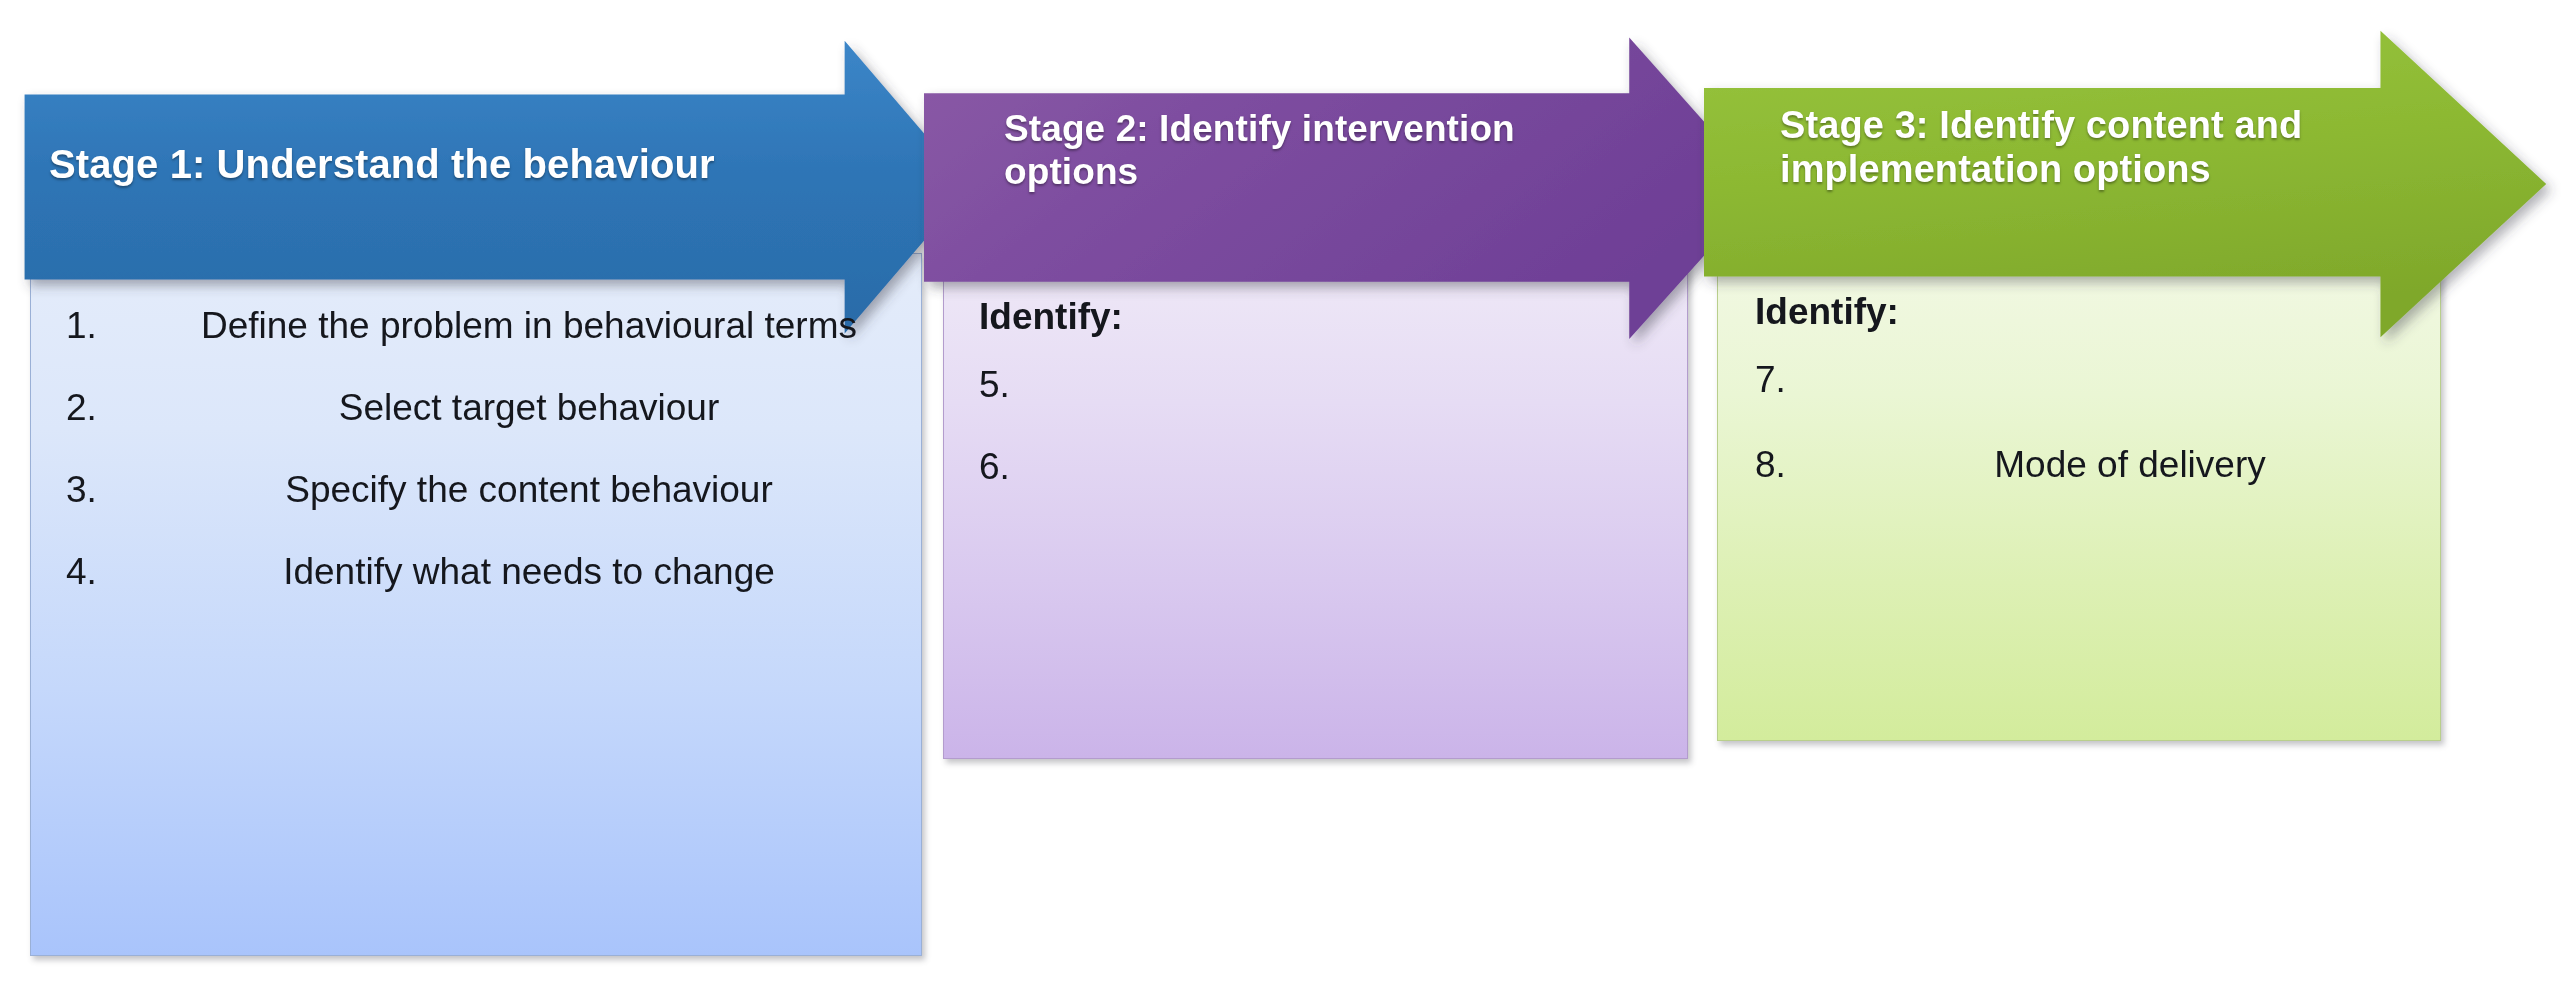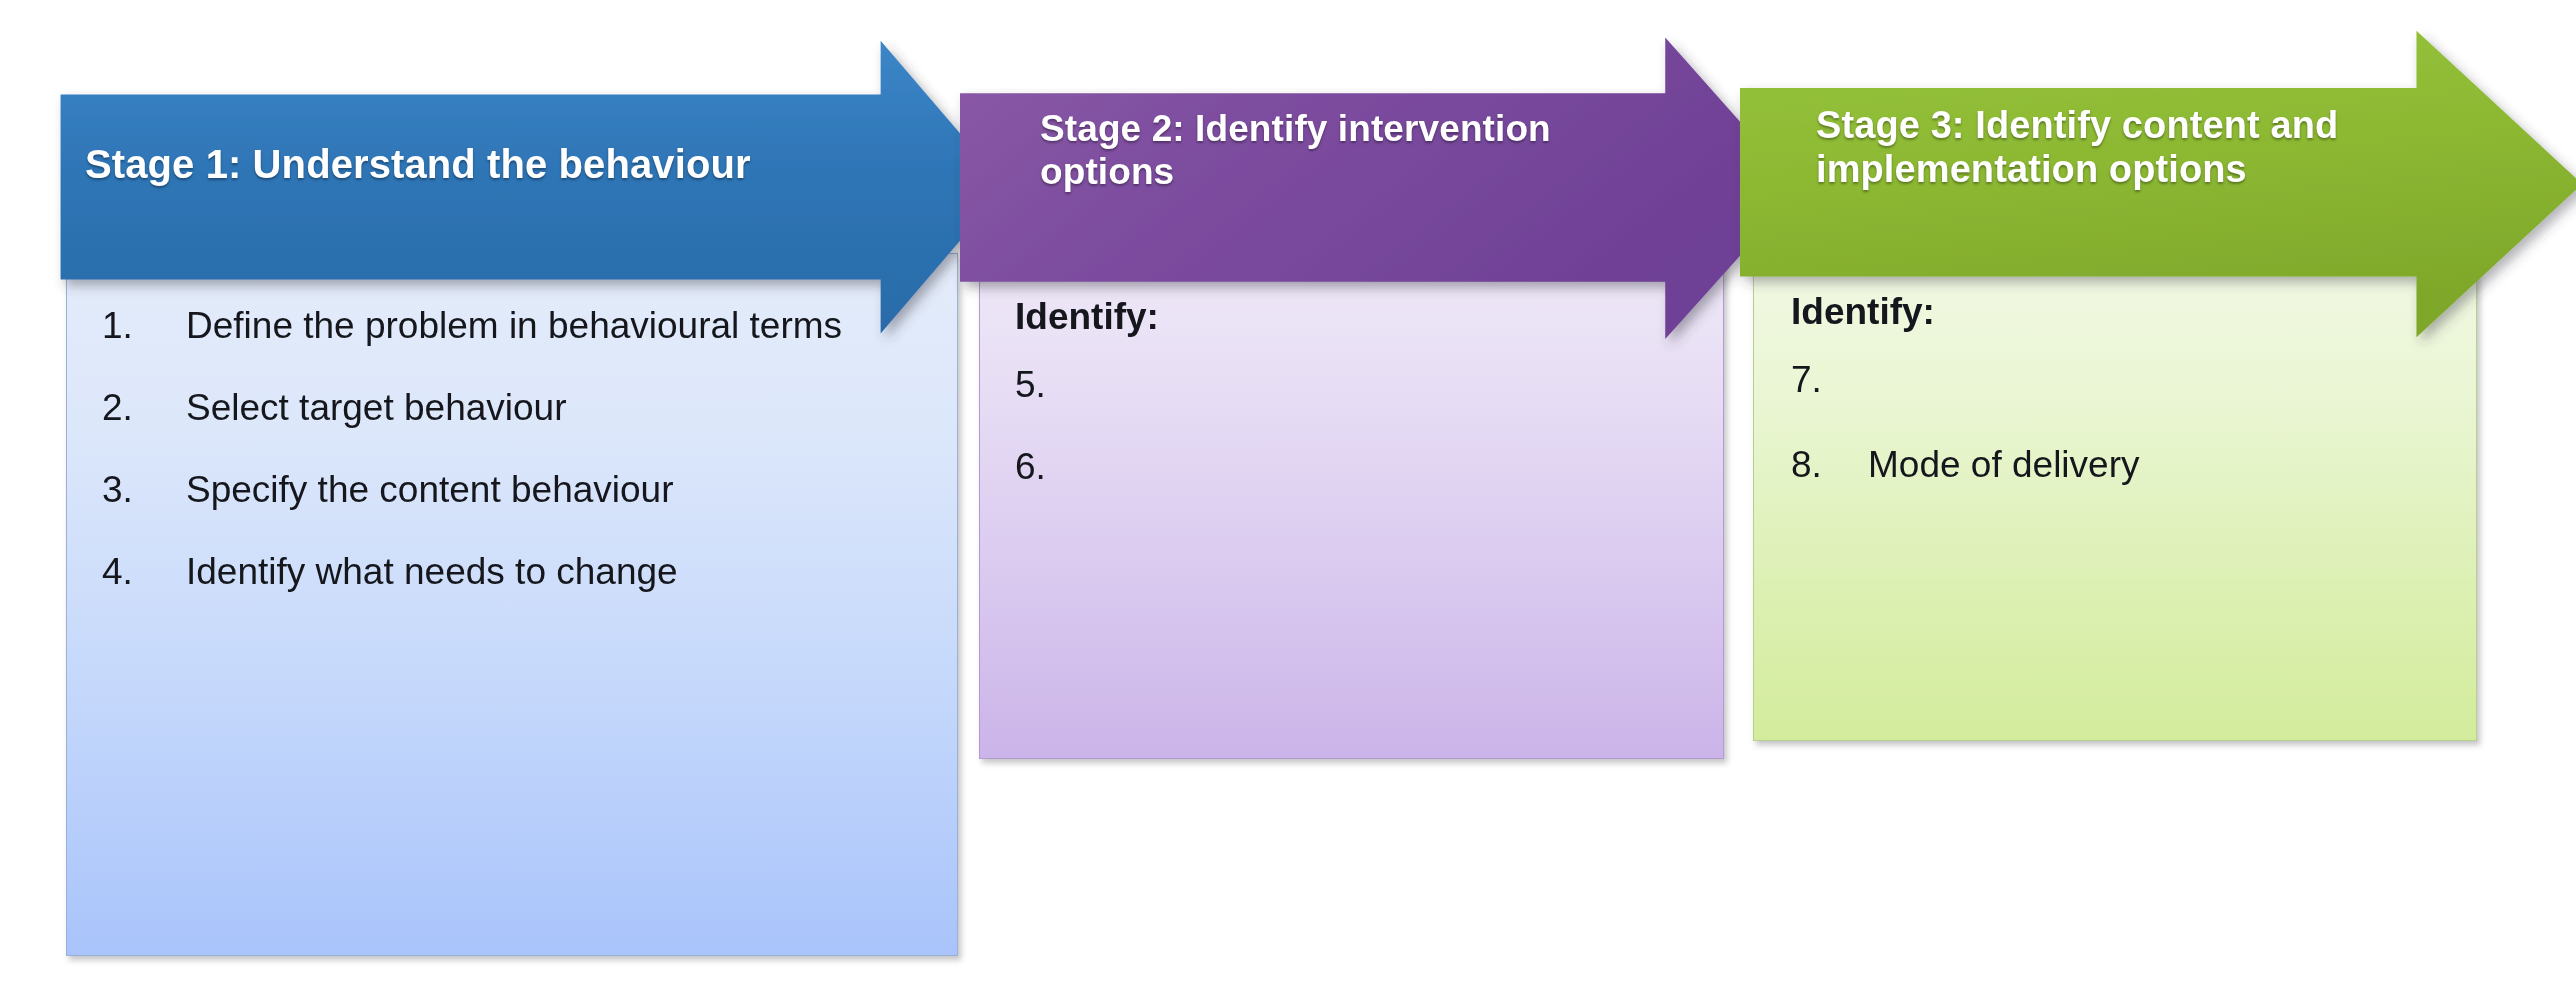--- a/index.html
+++ b/index.html
@@ -2,21 +2,21 @@
 <html style="font-size:13.5px"><head>
 <meta charset="utf-8">
 <title>Behaviour Change Wheel Stages</title>
 <style>
   html,body{margin:0;padding:0;background:#ffffff;}
   body{
     width:2576px;height:1000px;overflow:hidden;
     font-family:"Liberation Sans", sans-serif;
     -webkit-font-smoothing:antialiased;
   }
-  #canvas{position:relative;width:2040px;height:1000px;background:#fff;margin-left:36px;}
+  #canvas{position:relative;width:2040px;height:1000px;background:#fff;}
 
   
   .content-box{
     position:absolute;
     box-sizing:border-box;
     border:0.8px solid rgba(130,130,150,.45);
     box-shadow:3.4px 4.2px 5.9px rgba(60,60,70,.30);
   }
   #box-1{
     left:29.5px;top:253px;width:892px;height:703px;
@@ -79,21 +79,21 @@
     margin:0 0 39px 0;
     line-height:1.22;
   }
   ol.steps li:last-child{margin-bottom:0;}
   .num{
     flex:0 0 auto;
     width:81px;
     text-align:left;
     white-space:nowrap;
   }
-  .txt{flex:1 1 auto;}
+  .txt{flex:1 1 auto;text-align:center;}
 
   
   #list-1 ol.steps li{margin-bottom:37px;}
   #list-1 .num{width:84px;}
   #list-2 ol.steps li{margin-bottom:37px;}
   #list-2 .num{width:77px;}
   #list-3 ol.steps li{margin-bottom:40px;}
   #list-3 .num{width:77px;}
 </style>
 </head>

